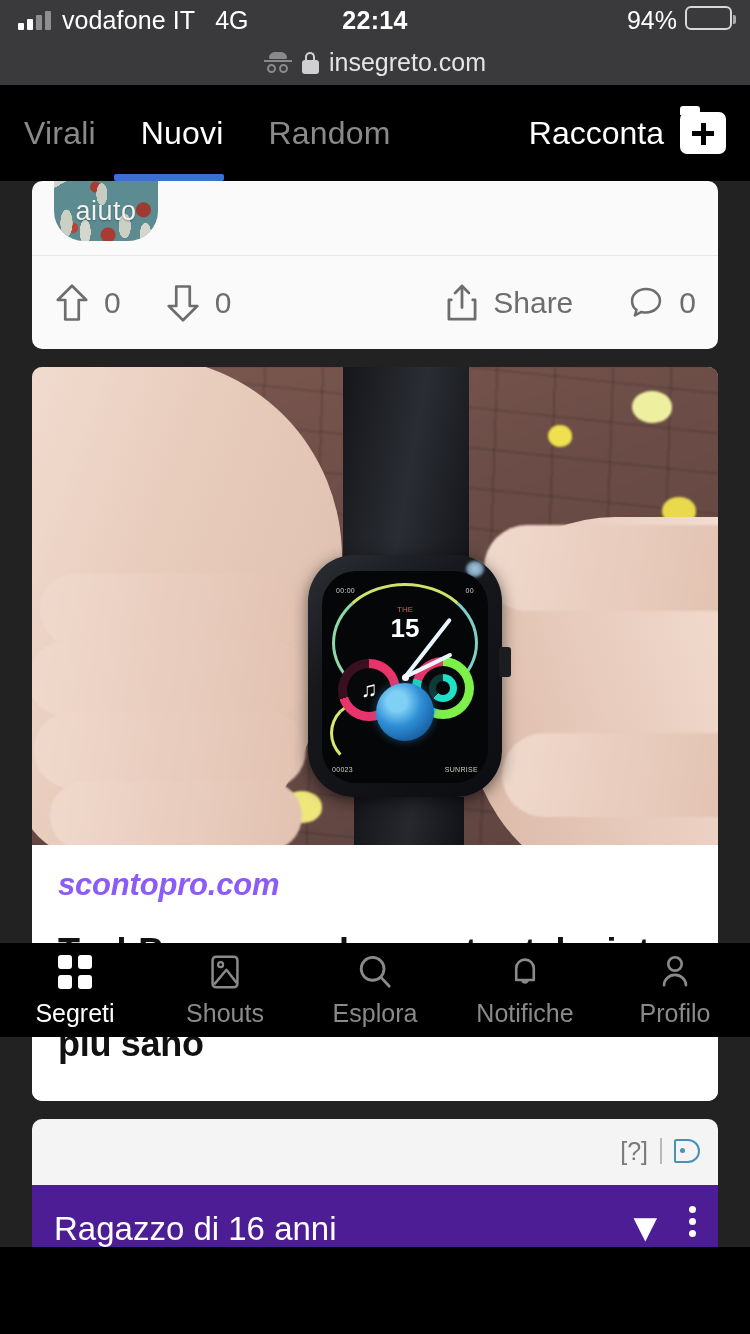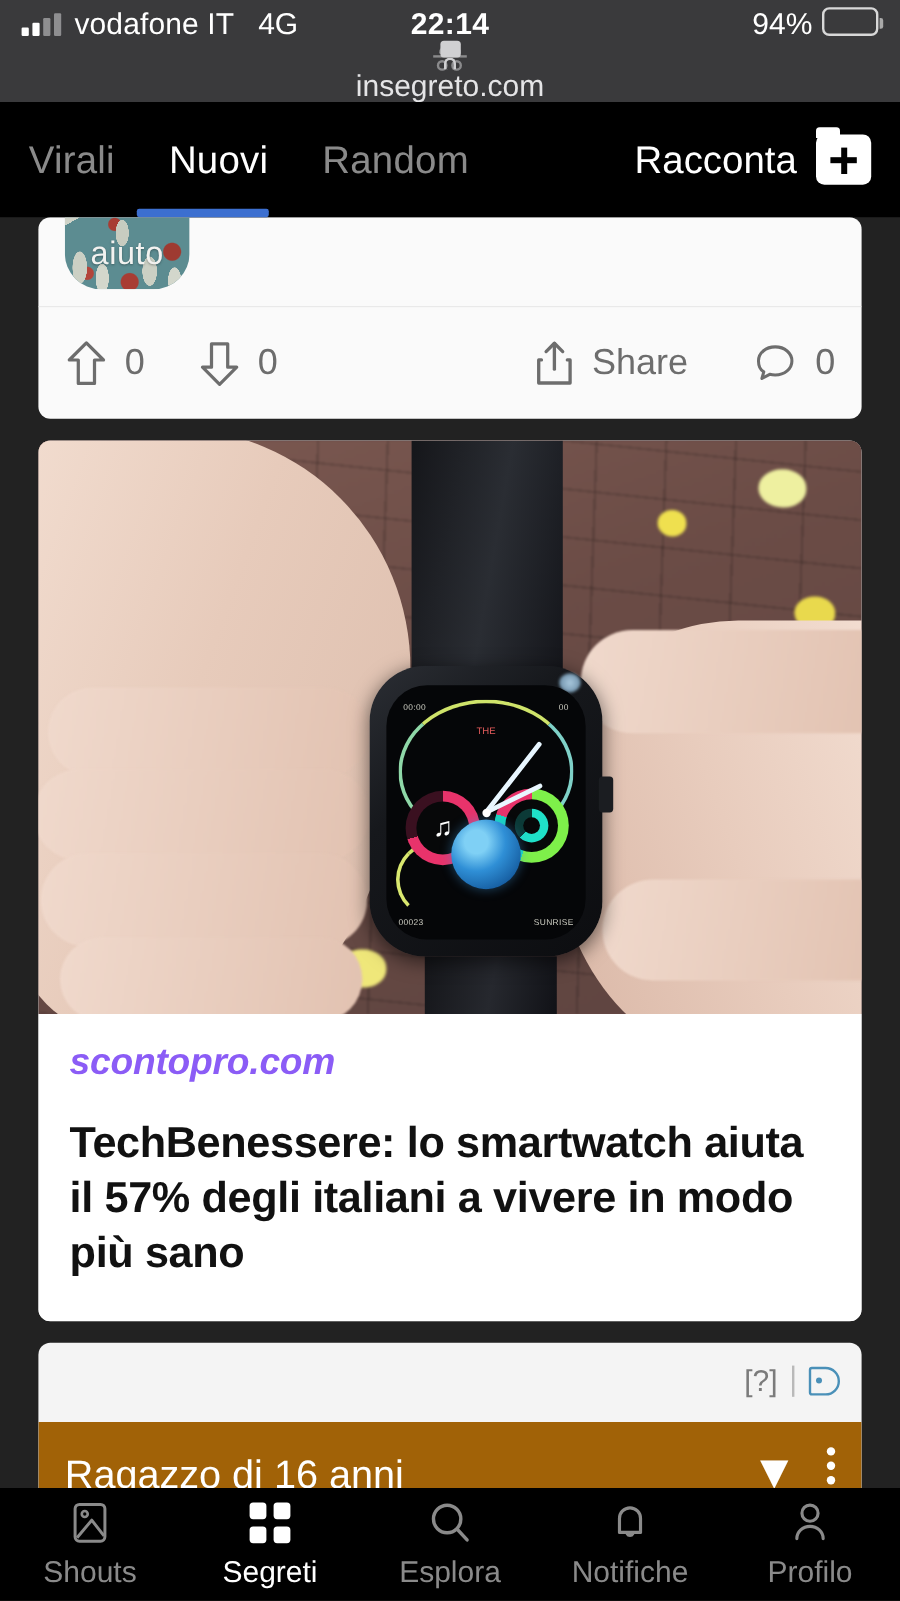--- a/index.html
+++ b/index.html
@@ -2,21 +2,21 @@
 <html><head>
 <meta charset="utf-8">
 <style>
   * { margin:0; padding:0; box-sizing:border-box; }
   html,body { width:750px; height:1334px; overflow:hidden; }
   body {
     background:#000;
     font-family:"Liberation Sans", sans-serif;
     -webkit-font-smoothing:antialiased;
   }
-  .screen { position:relative; width:750px; height:1334px; background:#1f1f1f; }
+  .screen { position:relative; width:750px; height:1037px; background:#1f1f1f; }
 
   
   .statusbar {
     height:40px; background:#3a3a3c; color:#fff;
     display:flex; align-items:center; padding:0 18px;
     font-size:25px; position:relative;
   }
   .sb-left { display:flex; align-items:center; gap:11px; }
   .bars { display:flex; align-items:flex-end; gap:3px; height:20px; }
   .bars i { display:block; width:6px; background:#fff; border-radius:1px; }
@@ -42,21 +42,21 @@
   .batt .fill { height:100%; width:94%; background:#fff; border-radius:3px; }
   .batt:after {
     content:""; position:absolute; right:-6px; top:7px;
     width:3px; height:9px; background:#aaa; border-radius:0 2px 2px 0;
   }
 
   
   .urlbar {
     height:45px; background:#3a3a3c;
     display:flex; align-items:center; justify-content:center; gap:10px;
-    color:#d6d6d8; font-size:25px;flex-direction:column;
+    color:#d6d6d8; font-size:25px;
   }
   .icn-incognito { width:28px; height:22px; position:relative; }
   .icn-incognito .brim {
     position:absolute; left:5px; top:0; width:18px; height:7px;
     background:#8a8a8c; border-radius:9px 9px 2px 2px;
   }
   .icn-incognito .bar {
     position:absolute; left:0; top:8px; width:28px; height:2px; background:#8a8a8c;
   }
   .icn-incognito .eye {
@@ -304,21 +304,21 @@
   .adc-wrap .outline {
     position:absolute; inset:0; border:2px solid #4a90b8;
     border-radius:3px 14px 14px 3px;
   }
   .adc-wrap .dot {
     position:absolute; left:6px; top:9px; width:5px; height:5px;
     background:#4a90b8; border-radius:50%;
   }
   .banner-blue {
     position:absolute; left:0; right:0; bottom:0; height:62px;
-    background:#a16207; display:flex; align-items:flex-end; padding:0 22px 0 22px;
+    background:#4c1d95; display:flex; align-items:flex-end; padding:0 22px 0 22px;
   }
   .banner-text {
     color:#fff; font-size:33px; line-height:1; padding-bottom:2px;
   }
   .banner-icons { margin-left:auto; display:flex; align-items:flex-end; gap:24px; padding-bottom:6px; }
   .star-glyph { color:#fff; font-size:40px; line-height:.7; }
   .dots3 { display:flex; flex-direction:column; gap:5px; padding-bottom:4px; }
   .dots3 i { width:7px; height:7px; background:#fff; border-radius:50%; display:block; }
 
   
@@ -467,20 +467,21 @@
           <span class="glint"></span>
           <span class="crown"></span>
           <div class="face">
             <span class="ticktxt" style="left:14px; top:16px;">00:00</span>
             <span class="ticktxt" style="right:14px; top:16px;">00</span>
             <span class="ticktxt" style="left:10px; bottom:10px;">00023</span>
             <span class="ticktxt" style="right:10px; bottom:10px;">SUNRISE</span>
             <span class="arc"></span>
             <span class="arc2"></span>
             <span class="tiny-red">THE</span>
+            <span class="date">15</span>
             <span class="ring left">
                 <span class="inner">♫</span>
               </span>
             <span class="ring right">
               <span class="inner"></span>
                 <span class="inner2"></span>
                 <span class="inner3"></span>
             </span>
             <span class="globe"></span>
             <span class="hand-hr"></span>
@@ -515,45 +516,45 @@
               <i></i>
             </span>
         </span>
       </div>
     </div>
 
   </div>
 
   <div class="bottomnav">
 
-    <div class="nav-item">
-      <span class="nav-ic">
-        <svg width="36" height="38" viewBox="0 0 24 26">
-          <rect x="3.5" y="2.5" width="17" height="21" rx="2.5" fill="none" stroke="#8a8a8a" stroke-width="1.7"></rect>
-          <circle cx="9" cy="8" r="1.7" fill="none" stroke="#8a8a8a" stroke-width="1.5"></circle>
-          <path d="M4.6 21.5 L13 11.5 L20 20.5" fill="none" stroke="#8a8a8a" stroke-width="1.7" stroke-linejoin="round"></path>
-        </svg>
-      </span>
-      <span class="nav-label">Shouts</span>
-    </div>
-
     <div class="nav-item active">
       <span class="nav-ic">
         <span class="grid4">
             <i></i>
             <i></i>
             <i></i>
             <i></i>
           </span>
       </span>
       <span class="nav-label">Segreti</span>
     </div>
 
     <div class="nav-item">
       <span class="nav-ic">
+        <svg width="36" height="38" viewBox="0 0 24 26">
+          <rect x="3.5" y="2.5" width="17" height="21" rx="2.5" fill="none" stroke="#8a8a8a" stroke-width="1.7"></rect>
+          <circle cx="9" cy="8" r="1.7" fill="none" stroke="#8a8a8a" stroke-width="1.5"></circle>
+          <path d="M4.6 21.5 L13 11.5 L20 20.5" fill="none" stroke="#8a8a8a" stroke-width="1.7" stroke-linejoin="round"></path>
+        </svg>
+      </span>
+      <span class="nav-label">Shouts</span>
+    </div>
+
+    <div class="nav-item">
+      <span class="nav-ic">
         <svg width="38" height="38" viewBox="0 0 24 24">
           <circle cx="10.5" cy="10" r="7.2" fill="none" stroke="#8a8a8a" stroke-width="1.8"></circle>
           <path d="M15.8 15.4 L21 21" fill="none" stroke="#8a8a8a" stroke-width="1.8" stroke-linecap="round"></path>
         </svg>
       </span>
       <span class="nav-label">Esplora</span>
     </div>
 
     <div class="nav-item">
       <span class="nav-ic">

